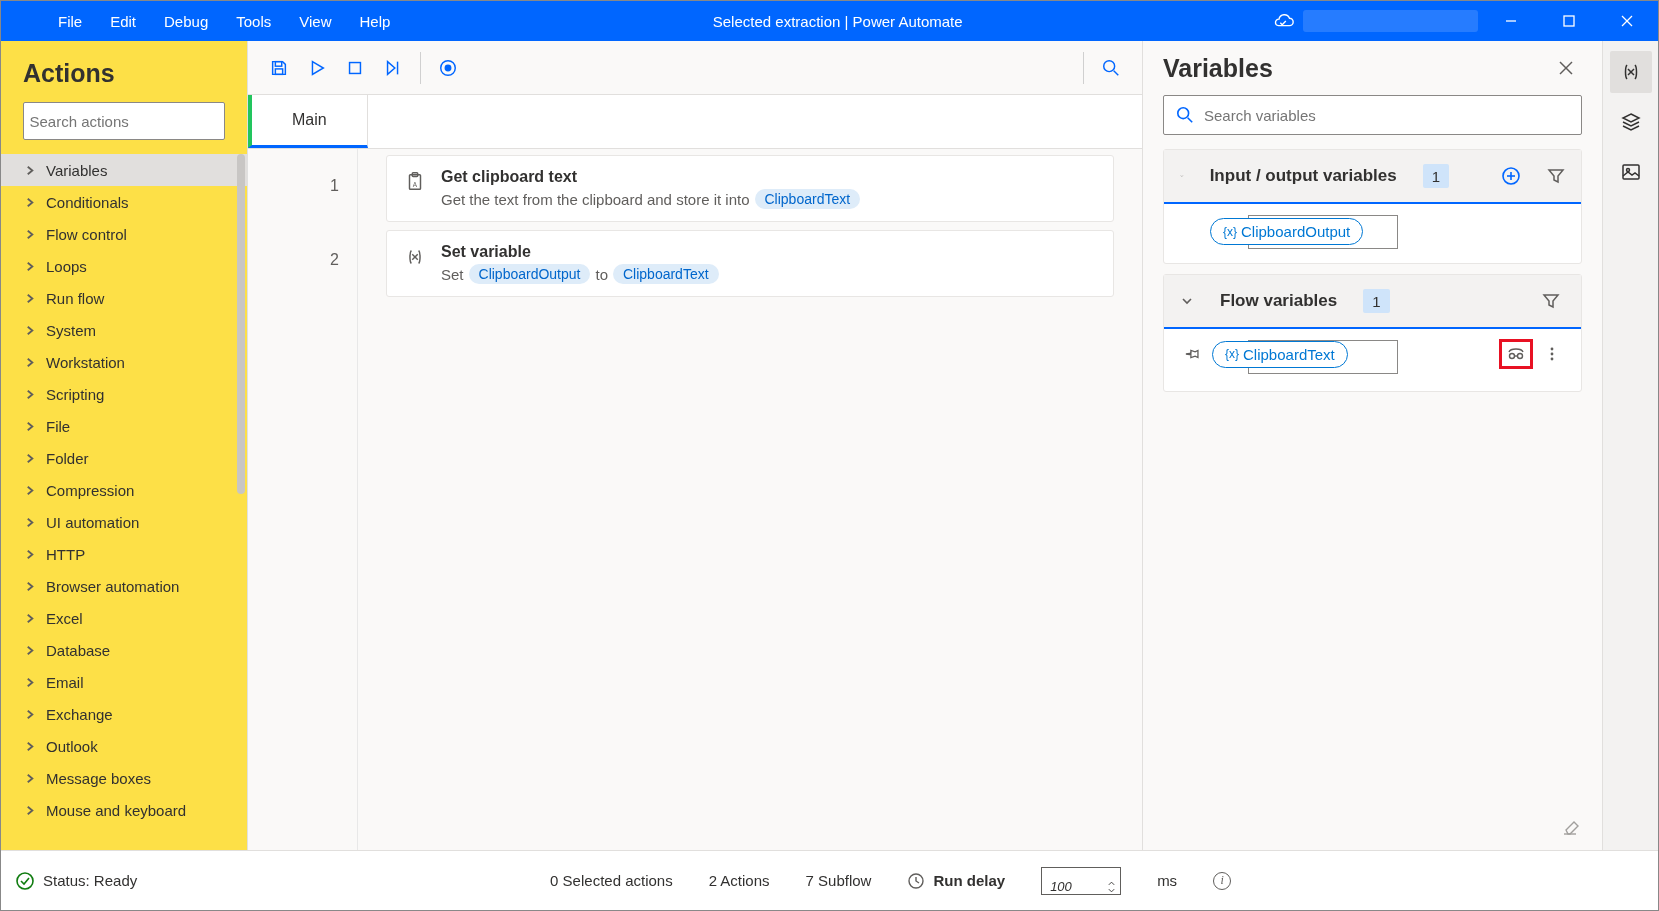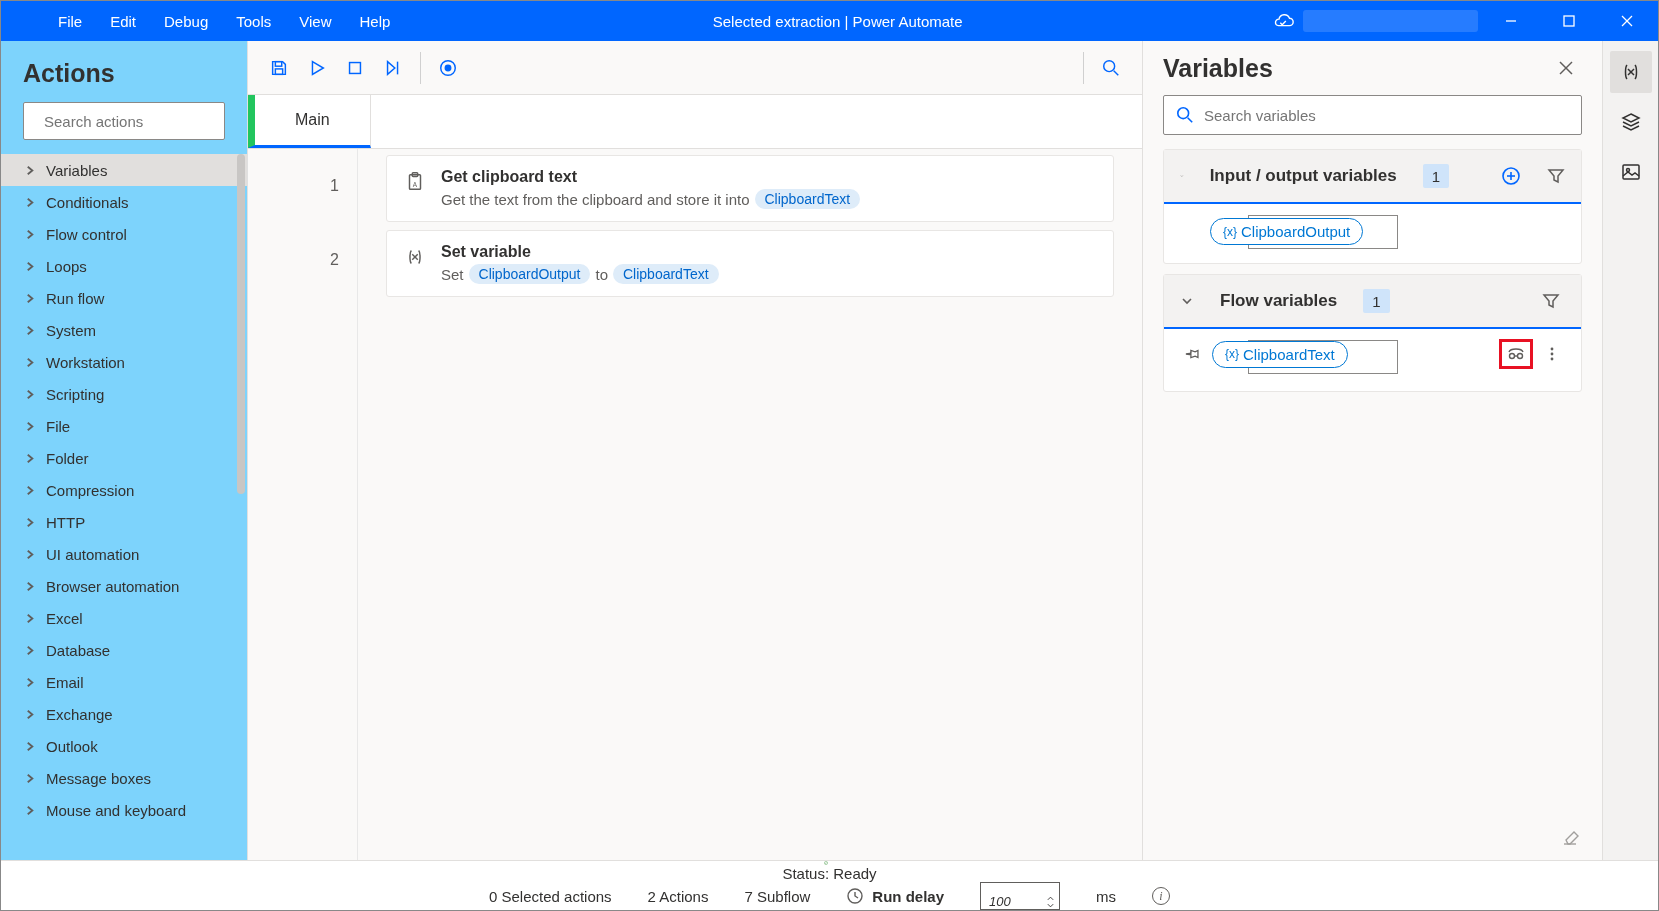--- a/index.html
+++ b/index.html
@@ -10,43 +10,43 @@
 .menu-items { display: flex; gap: 4px; padding-left: 45px; }
 .menu-items span { padding: 4px 12px; cursor: pointer; }
 .title-center { flex: 1; text-align: center; font-size: 15px; }
 .title-right { display: flex; align-items: center; gap: 8px; padding-right: 6px; }
 .cloud-icon { width: 22px; height: 18px; display:flex;align-items:center;justify-content:center; }
 .blur-box { width: 175px; height: 22px; background: rgba(255,255,255,0.15); border-radius: 3px; }
 .wbtn { width: 50px; height: 38px; display: flex; align-items: center; justify-content: center; cursor: pointer; }
 
 
 .body-area { flex: 1; display: flex; min-height: 0; }
-.actions-panel { width: 247px; background: #7dd3fc; display: flex; flex-direction: column; border-right: 1px solid #e0e0e0; }
+.actions-panel { width: 247px; background: #fde047; display: flex; flex-direction: column; border-right: 1px solid #e0e0e0; }
 .actions-title { font-size: 25px; font-weight: 600; padding: 18px 22px 14px; color: #323130; }
-.search-box { margin: 0 22px 14px; height: 38px; border: 1px solid #8a8886; background: #fff; display: flex; align-items: center; padding: 0 10px; border-radius: 2px; }
+.search-box { margin: 0 22px 14px; height: 38px; border: 1px solid #8a8886; background: #fff; display: flex; align-items: center; padding: 0 10px; border-radius: 2px; justify-content: center; }
 .search-box svg { width: 18px; height: 18px; fill: none; stroke: #0066ff; stroke-width: 1.8; }
 .search-box input { border: none; outline: none; flex: 1; margin-left: 10px; font-size: 15px; background: transparent; }
 .action-list { flex: 1; overflow-y: auto; position: relative; }
 .act-item { height: 32px; display: flex; align-items: center; padding-left: 24px; font-size: 15px; color: #323130; cursor: pointer; gap: 10px; }
 .act-item.sel { background: #e1dfdd; }
 .act-item svg { width: 11px; height: 11px; stroke: #605e5c; stroke-width: 2; fill: none; }
 .scroll-ind { position: absolute; right: 2px; top: 0; width: 8px; height: 340px; background: #c8c6c4; border-radius: 4px; }
 
 
 .designer-panel { flex: 1; display: flex; flex-direction: column; background: #faf9f8; }
 .toolbar { height: 54px; border-bottom: 1px solid #e1dfdd; display: flex; align-items: center; padding: 0 12px; background: #faf9f8; }
 .tbtn { width: 38px; height: 38px; display: flex; align-items: center; justify-content: center; cursor: pointer; }
 .tbtn svg { width: 20px; height: 20px; stroke: #0066ff; fill: none; stroke-width: 1.6; }
 .tb-sep { width: 1px; height: 32px; background: #d0d0d0; margin: 0 8px; }
 .toolbar-spacer { flex: 1; }
 
 .tabs-row { height: 54px; border-bottom: 1px solid #e1dfdd; display: flex; align-items: stretch; background: #fff; }
 .subflows { display: flex; align-items: center; padding: 0 20px; gap: 10px; font-size: 16px; color: #323130; cursor: pointer; }
 .subflows svg { width: 18px; height: 18px; }
-.tab { display: flex; align-items: center; padding: 0 40px; font-size: 16px; border-bottom: 3px solid transparent; cursor: pointer; border-right: 1px solid #e1dfdd; border-left: 7px solid #22c55e; }
+.tab { display: flex; align-items: center; padding: 0 40px; font-size: 16px; border-bottom: 3px solid transparent; cursor: pointer; border-right: 1px solid #e1dfdd; border-left: 4px solid #22c55e; }
 .tab.active { border-bottom-color: #0066ff; color: #323130; background: #fff; }
 
 .canvas { flex: 1; display: flex; background: #faf9f8; overflow: hidden; }
 .gutter { width: 110px; border-right: 1px solid #e8e8e8; }
 .line-no { height: 74px; display: flex; align-items: center; justify-content: flex-end; padding-right: 18px; font-size: 16px; color: #605e5c; }
 .steps { flex: 1; padding: 6px 28px 6px 28px; }
 .step-card { background: #fff; border: 1px solid #e8e6e4; border-radius: 3px; margin-bottom: 8px; padding: 12px 16px; display: flex; gap: 14px; align-items: flex-start; min-height: 60px; }
 .step-icon { width: 24px; height: 24px; display: flex; align-items: center; justify-content: center; color: #605e5c; flex-shrink: 0; margin-top: 2px; }
 .step-body { flex: 1; }
 .step-title { font-size: 16px; font-weight: 600; color: #323130; margin-bottom: 3px; }
@@ -79,21 +79,21 @@
 .pin-btn, .more-btn { width: 26px; height: 26px; display: flex; align-items: center; justify-content: center; cursor: pointer; color: #605e5c; }
 .fv-row { padding: 10px 16px 22px; display: flex; align-items: center; gap: 6px; }
 .fv-row .fv-spacer { flex: 1; }
 
 
 .side-rail { width: 56px; background: #f3f2f1; border-left: 1px solid #e1dfdd; display: flex; flex-direction: column; align-items: center; padding-top: 10px; gap: 8px; }
 .rail-btn { width: 42px; height: 42px; display: flex; align-items: center; justify-content: center; cursor: pointer; border-radius: 2px; }
 .rail-btn.active { background: #e1dfdd; }
 
 
-.status-bar { height: 50px; background: #fff; border-top: 1px solid #e1dfdd; display: flex; align-items: center; padding: 0 14px; font-size: 15px; color: #323130; flex-direction: column; }
+.status-bar { height: 60px; background: #fff; border-top: 1px solid #e1dfdd; display: flex; align-items: center; padding: 0 14px; font-size: 15px; color: #323130; }
 .status-check { width: 20px; height: 20px; margin-right: 8px; }
 .status-spacer { flex: 1; }
 .status-center { display: flex; align-items: center; gap: 36px; }
 .delay-input { width: 80px; height: 28px; border: 1px solid #605e5c; display: flex; align-items: flex-end; padding: 0 4px 0 8px; font-size: 13px; justify-content: space-between; font-style: italic; }
 .spinbtns { display: flex; flex-direction: column; gap: 0; }
 .spinbtns svg { width: 9px; height: 7px; }
 .info-i { width: 18px; height: 18px; border: 1.5px solid #605e5c; border-radius: 50%; display: flex; align-items: center; justify-content: center; font-size: 12px; font-style: italic; color: #605e5c; font-family: Georgia, serif; }
 
 .eraser-area { text-align: right; padding: 4px 20px 10px; }
 </style>
@@ -213,27 +213,27 @@
       <div class="act-item">
           <svg viewBox="0 0 12 12">
             <polyline points="3,2 8,6 3,10"></polyline>
           </svg>
           <span>Compression</span>
         </div>
       <div class="act-item">
           <svg viewBox="0 0 12 12">
             <polyline points="3,2 8,6 3,10"></polyline>
           </svg>
+          <span>UI automation</span>
+        </div>
+      <div class="act-item">
+          <svg viewBox="0 0 12 12">
+            <polyline points="3,2 8,6 3,10"></polyline>
+          </svg>
           <span>HTTP</span>
-        </div>
-      <div class="act-item">
-          <svg viewBox="0 0 12 12">
-            <polyline points="3,2 8,6 3,10"></polyline>
-          </svg>
-          <span>UI automation</span>
         </div>
       <div class="act-item">
           <svg viewBox="0 0 12 12">
             <polyline points="3,2 8,6 3,10"></polyline>
           </svg>
           <span>Browser automation</span>
         </div>
       <div class="act-item">
           <svg viewBox="0 0 12 12">
             <polyline points="3,2 8,6 3,10"></polyline>

